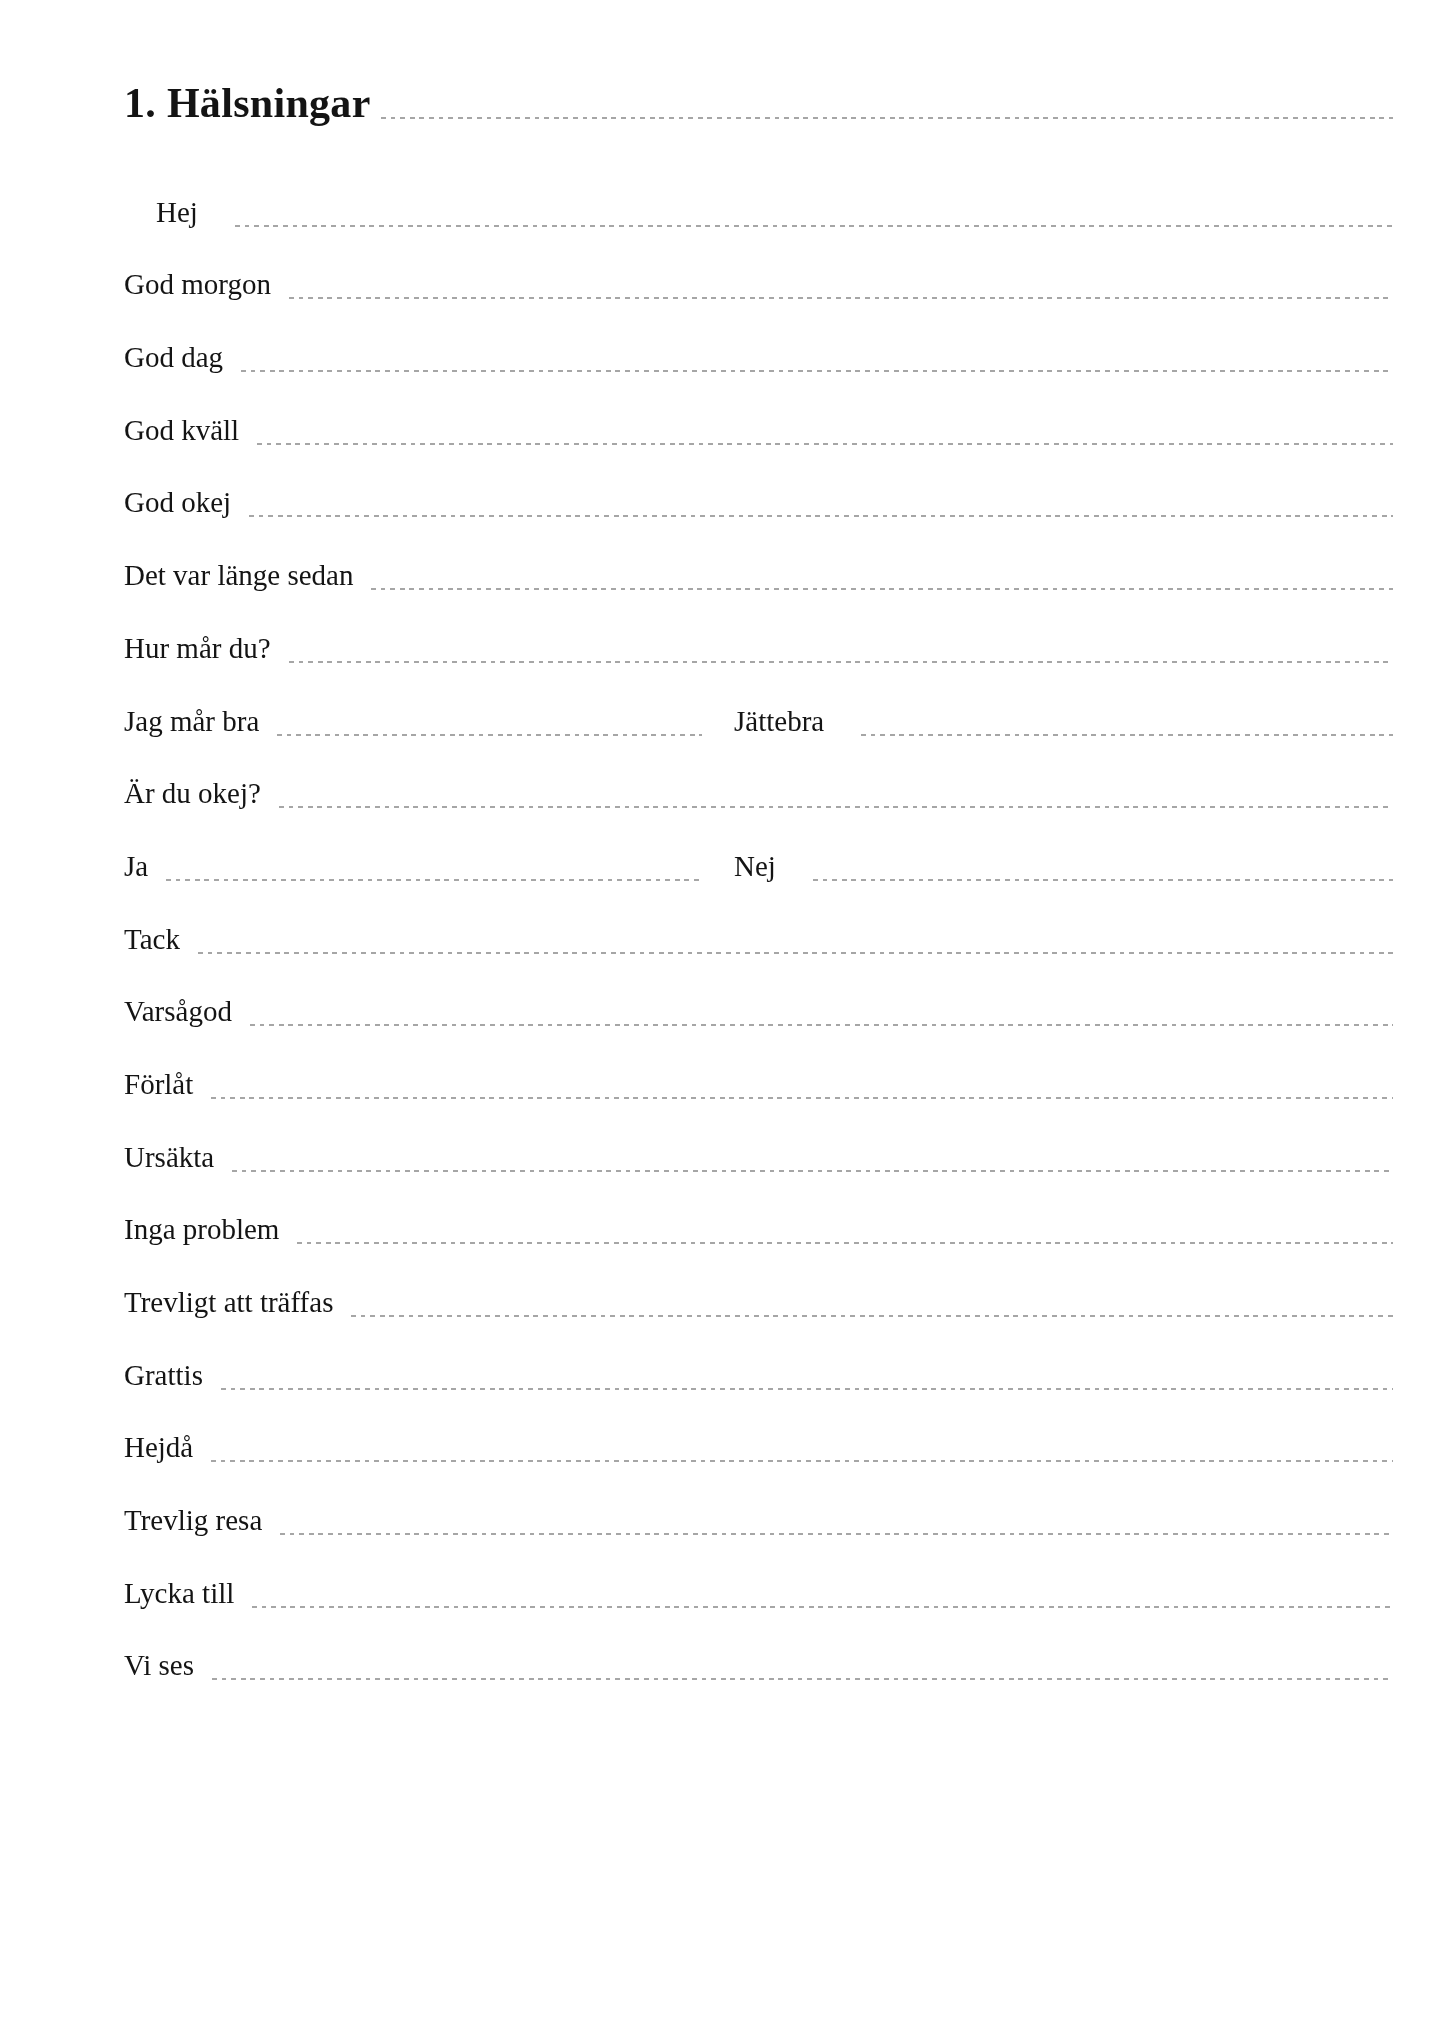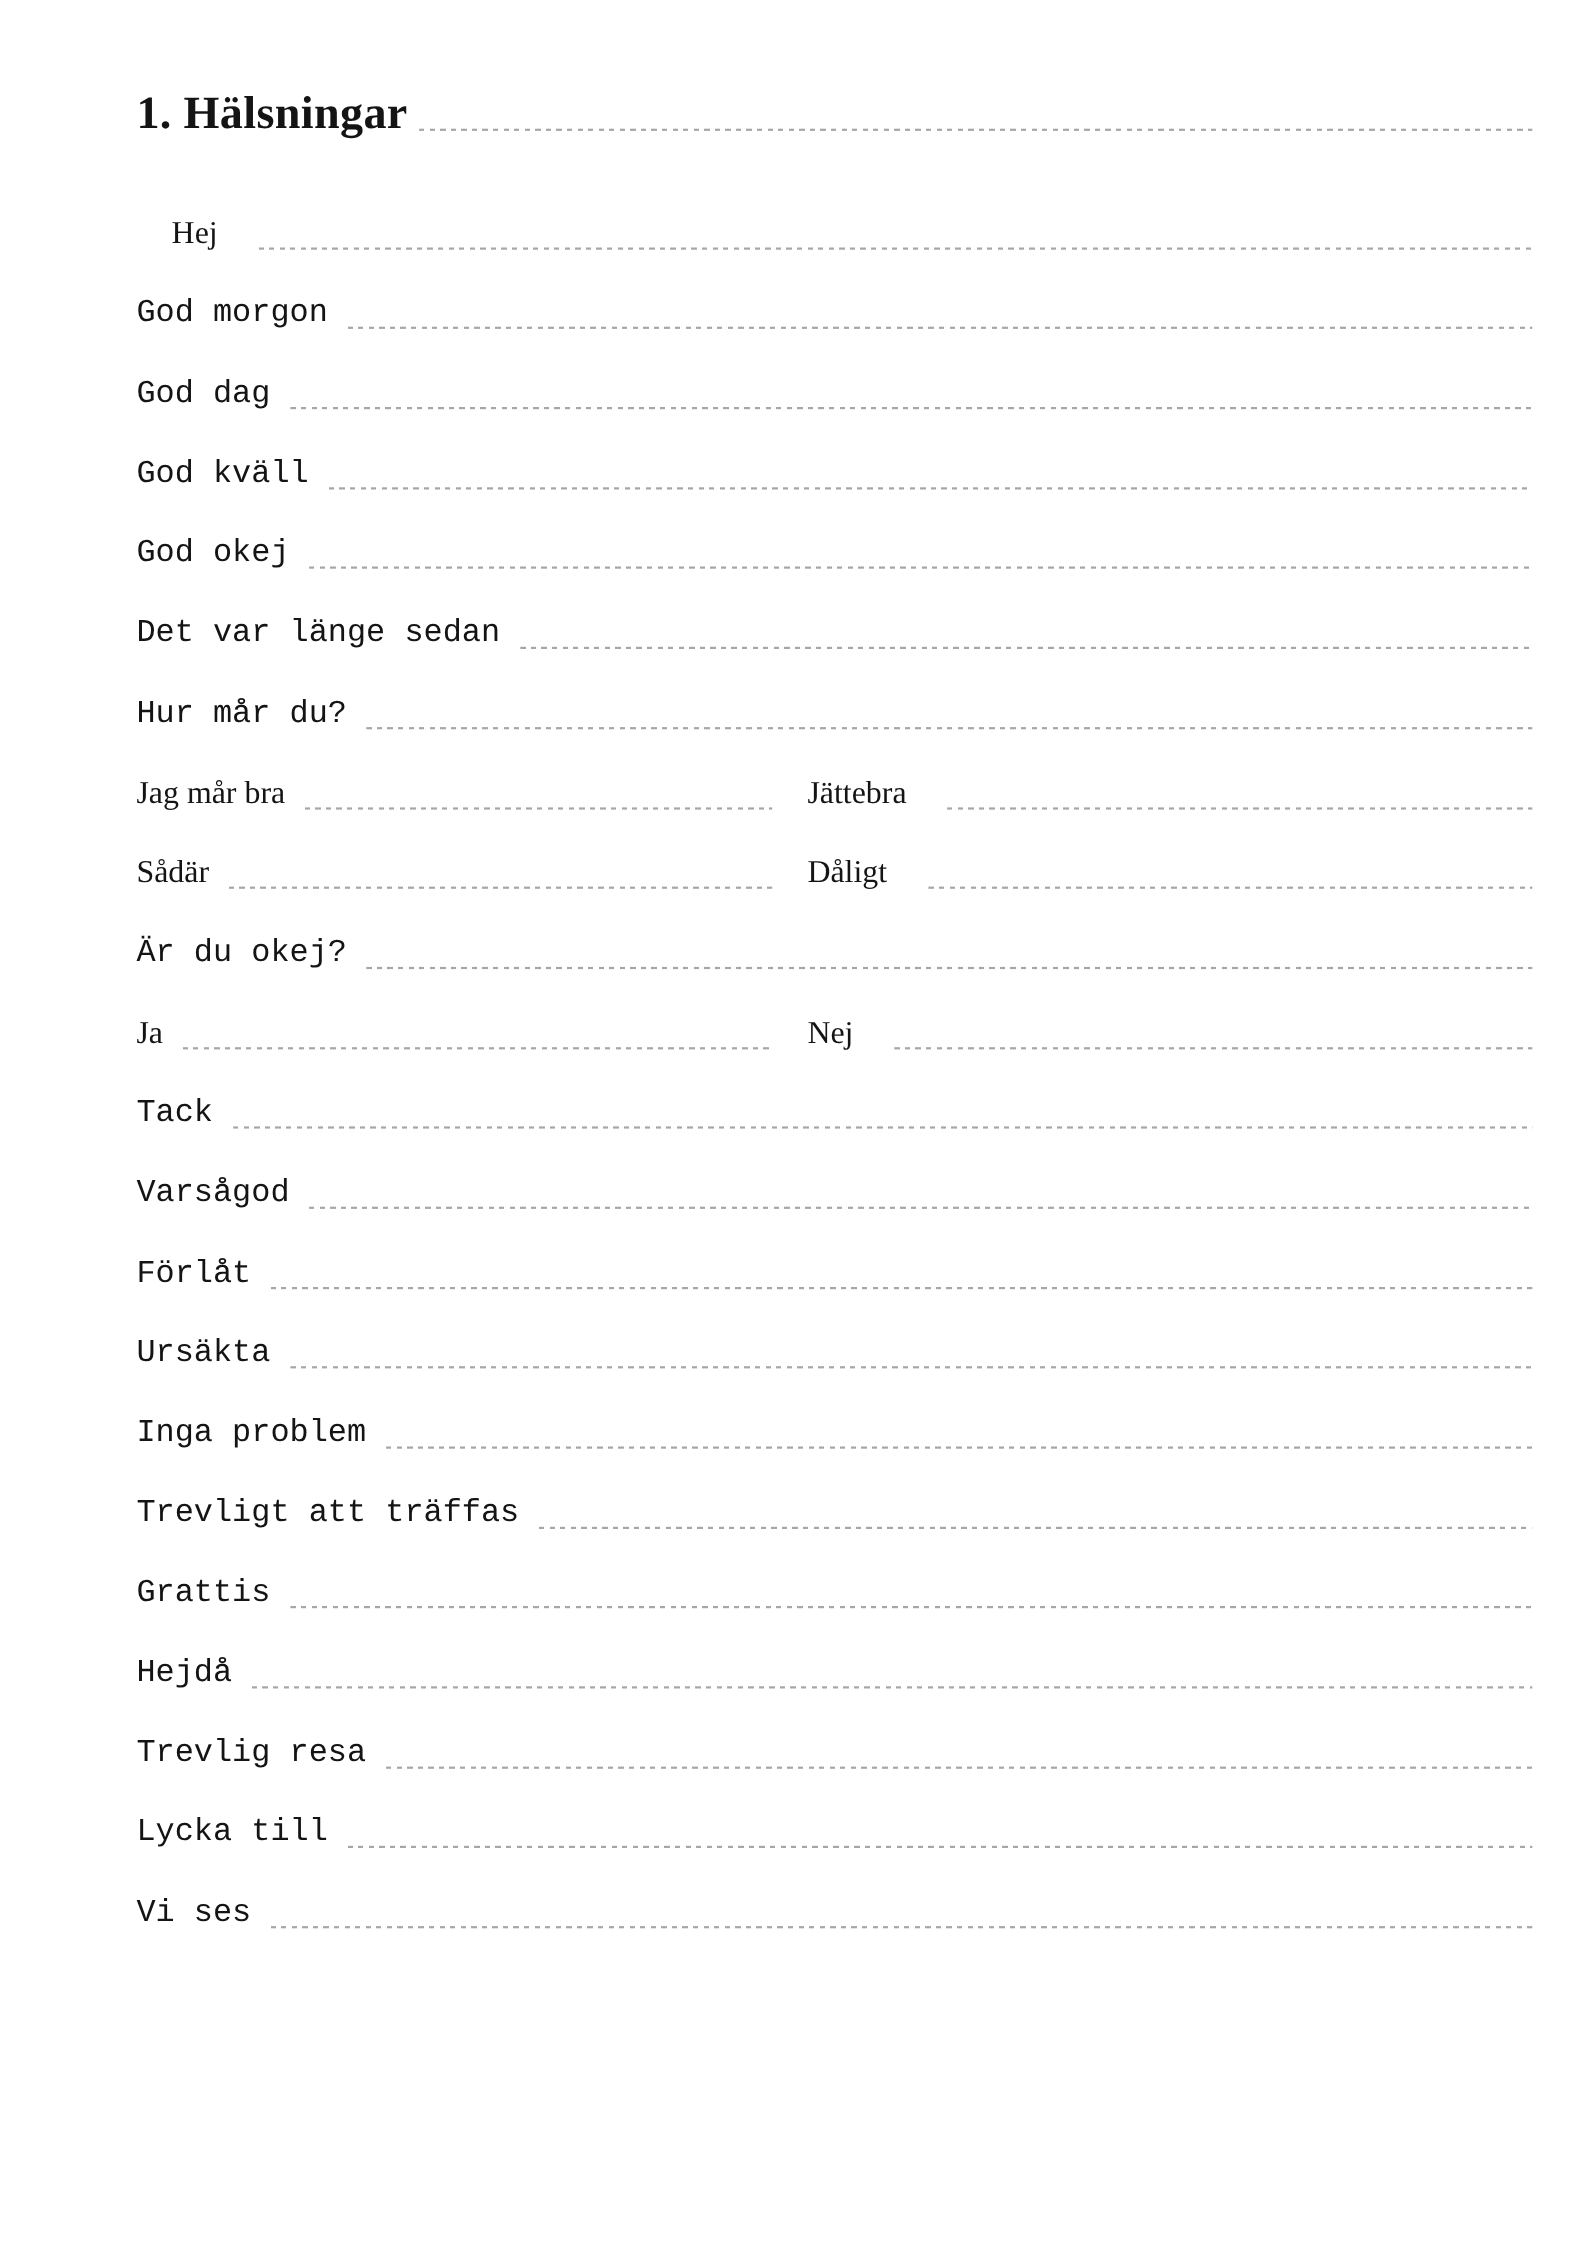--- a/index.html
+++ b/index.html
@@ -46,21 +46,21 @@
   .title-row .line { margin: 0 0 8px 10px; }
   .rows { margin-top: 27px; }
   .row {
     display: flex;
     height: 72.7px;
   }
   .cell {
     display: flex;
     align-items: flex-end;
   }
-  .cell.full { flex: 1; font-family: Liberation Mono, monospace; }
+  .cell.full { flex: 1; }
   .cell.c1 { width: 578px; }
   .cell.c2 { flex: 1; margin-left: 32px; gap: 19px; }
   .label {
     font-size: 29px;
     line-height: 1;
     white-space: nowrap;
   }
   .cell .line { margin-left: 18px; }
 </style>
 </head>
@@ -118,30 +118,20 @@
         <div class="cell c1">
           <span class="label">Jag mår bra</span>
           <div class="line"></div>
         </div>
         <div class="cell c2">
           <span class="label">Jättebra</span>
           <div class="line"></div>
         </div>
       </div>
       <div class="row">
-        <div class="cell c1">
-          <span class="label">Sådär</span>
-          <div class="line"></div>
-        </div>
-        <div class="cell c2">
-          <span class="label">Dåligt</span>
-          <div class="line"></div>
-        </div>
-      </div>
-      <div class="row">
         <div class="cell full">
           <span class="label">Är du okej?</span>
           <div class="line"></div>
         </div>
       </div>
       <div class="row">
         <div class="cell c1">
           <span class="label">Ja</span>
           <div class="line"></div>
         </div>

